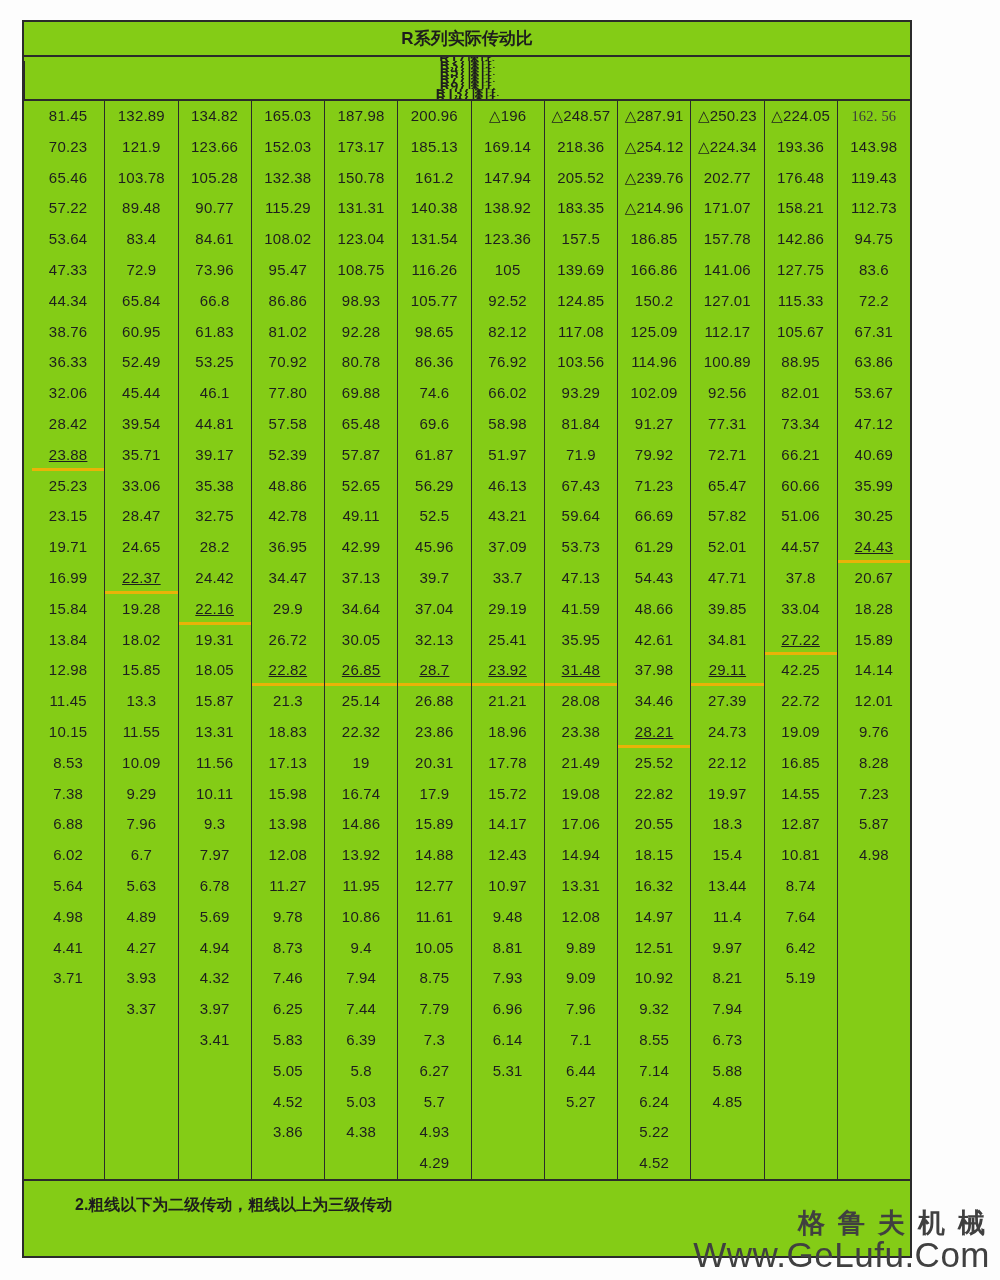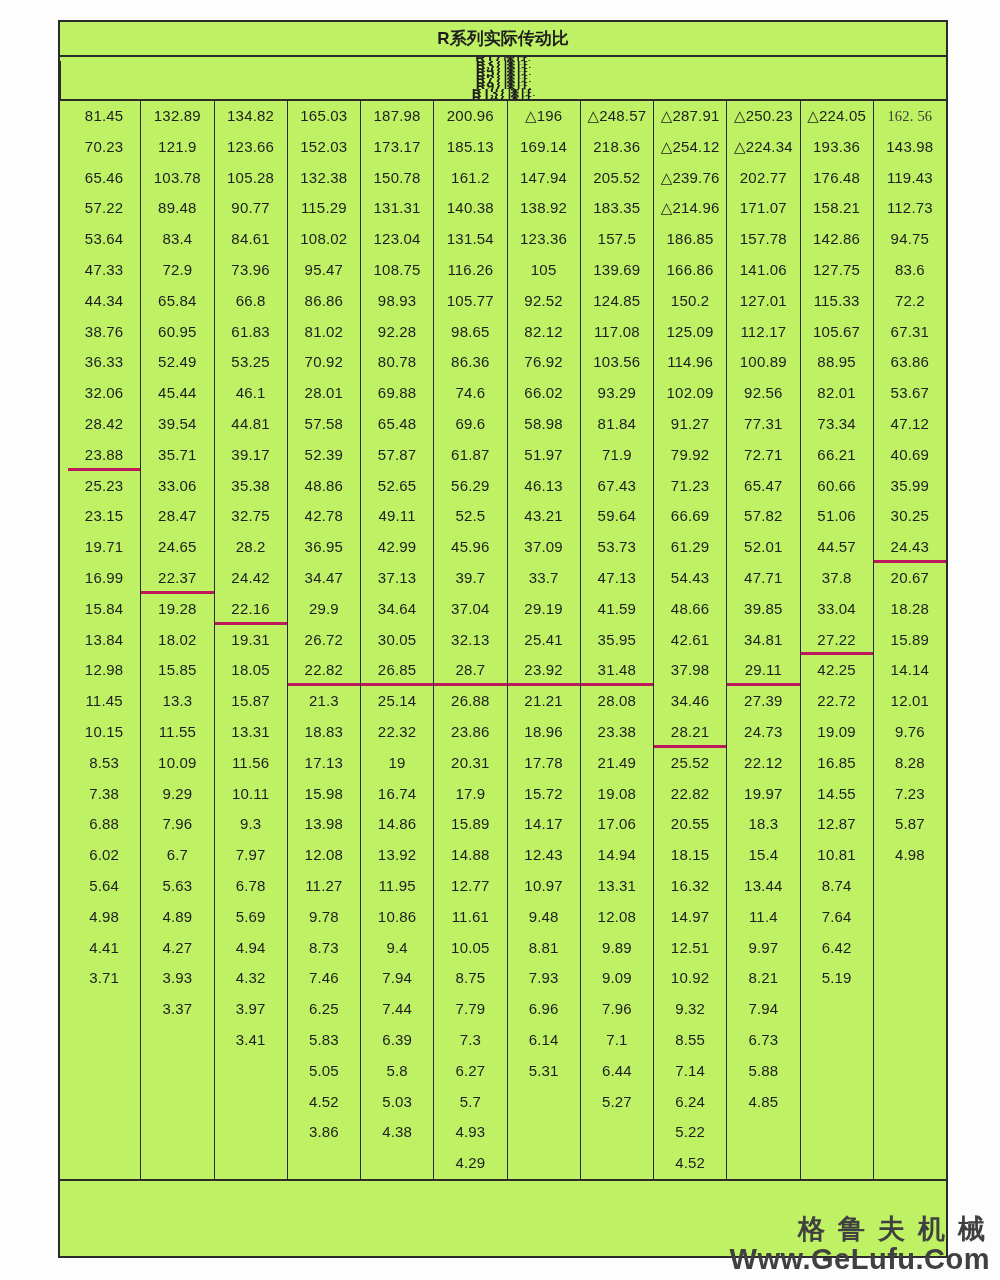--- a/index.html
+++ b/index.html
@@ -9,22 +9,21 @@
     font-family: "Liberation Sans", sans-serif;
     overflow: hidden;
     position: relative;
   }
   .page { position: absolute; inset: 0; }
   .ratio-table {
     position: absolute;
     left: 22px; top: 20px;
     width: 886px;
     border: 2px solid #2b2b2b;
-    background: #bef264;
-    margin-left: 36px;
+    background: #84cc16;
   }
   .title-row {
     height: 33px;
     display: flex; align-items: center; justify-content: center;
     font-size: 17px; font-weight: bold; color: #1d1d1d;
     border-bottom: 2px solid #2b2b2b;
   }
   .header-row {
     display: flex;
     height: 42px;
@@ -53,21 +52,21 @@
   .col:first-child { border-left: none; padding-left: 8px; }
   .cell {
     height: 30.8px;
     line-height: 30.8px;
     text-align: center;
     font-size: 15px;
     color: #1e1e1e;
     box-sizing: border-box;
     letter-spacing: 0.2px;
   }
-  .cell.boundary { border-bottom: 3px solid #be185d; }
+  .cell.boundary { border-bottom: 3px solid #eab308; text-decoration: underline; }
   .cell.serif {
     font-family: "Liberation Serif", serif;
     color: #3c3c3c;
     font-size: 14.5px;
   }
   .notes {
     padding: 10px 0 0 16px;
     height: 65px;
     box-sizing: content-box;
     font-size: 16px;
@@ -83,22 +82,22 @@
     line-height: 1.05;
     pointer-events: none;
   }
   .wm-brand {
     font-size: 27px;
     font-weight: bold;
     letter-spacing: 13px;
     margin-right: -8px;
   }
   .wm-url {
-    font-size: 29px;
-    font-weight: bold;
+    font-size: 35px;
+    font-weight: normal;
     letter-spacing: 0.5px;
   }
 </style>
 </head>
 <body>
 
 <div class="page">
 
   <div class="ratio-table">
     <div class="title-row">R系列实际传动比</div>
@@ -218,21 +217,21 @@
         <div class="col">
           <div class="cell">165.03</div>
           <div class="cell">152.03</div>
           <div class="cell">132.38</div>
           <div class="cell">115.29</div>
           <div class="cell">108.02</div>
           <div class="cell">95.47</div>
           <div class="cell">86.86</div>
           <div class="cell">81.02</div>
           <div class="cell">70.92</div>
-          <div class="cell">28.01</div>
+          <div class="cell">77.80</div>
           <div class="cell">57.58</div>
           <div class="cell">52.39</div>
           <div class="cell">48.86</div>
           <div class="cell">42.78</div>
           <div class="cell">36.95</div>
           <div class="cell">34.47</div>
           <div class="cell">29.9</div>
           <div class="cell">26.72</div>
           <div class="cell boundary">22.82</div>
           <div class="cell">21.3</div>
@@ -519,20 +518,21 @@
           <div class="cell">12.01</div>
           <div class="cell">9.76</div>
           <div class="cell">8.28</div>
           <div class="cell">7.23</div>
           <div class="cell">5.87</div>
           <div class="cell">4.98</div>
         </div>
       </div>
 
     <div class="notes">
+      <div class="note-line2">2.粗线以下为二级传动，粗线以上为三级传动</div>
     </div>
   </div>
 
   <div class="watermark" style="color: #404040;">
     <div class="wm-brand">格鲁夫机械</div>
     <div class="wm-url">Www.GeLufu.Com</div>
   </div>
 
 </div>
 

